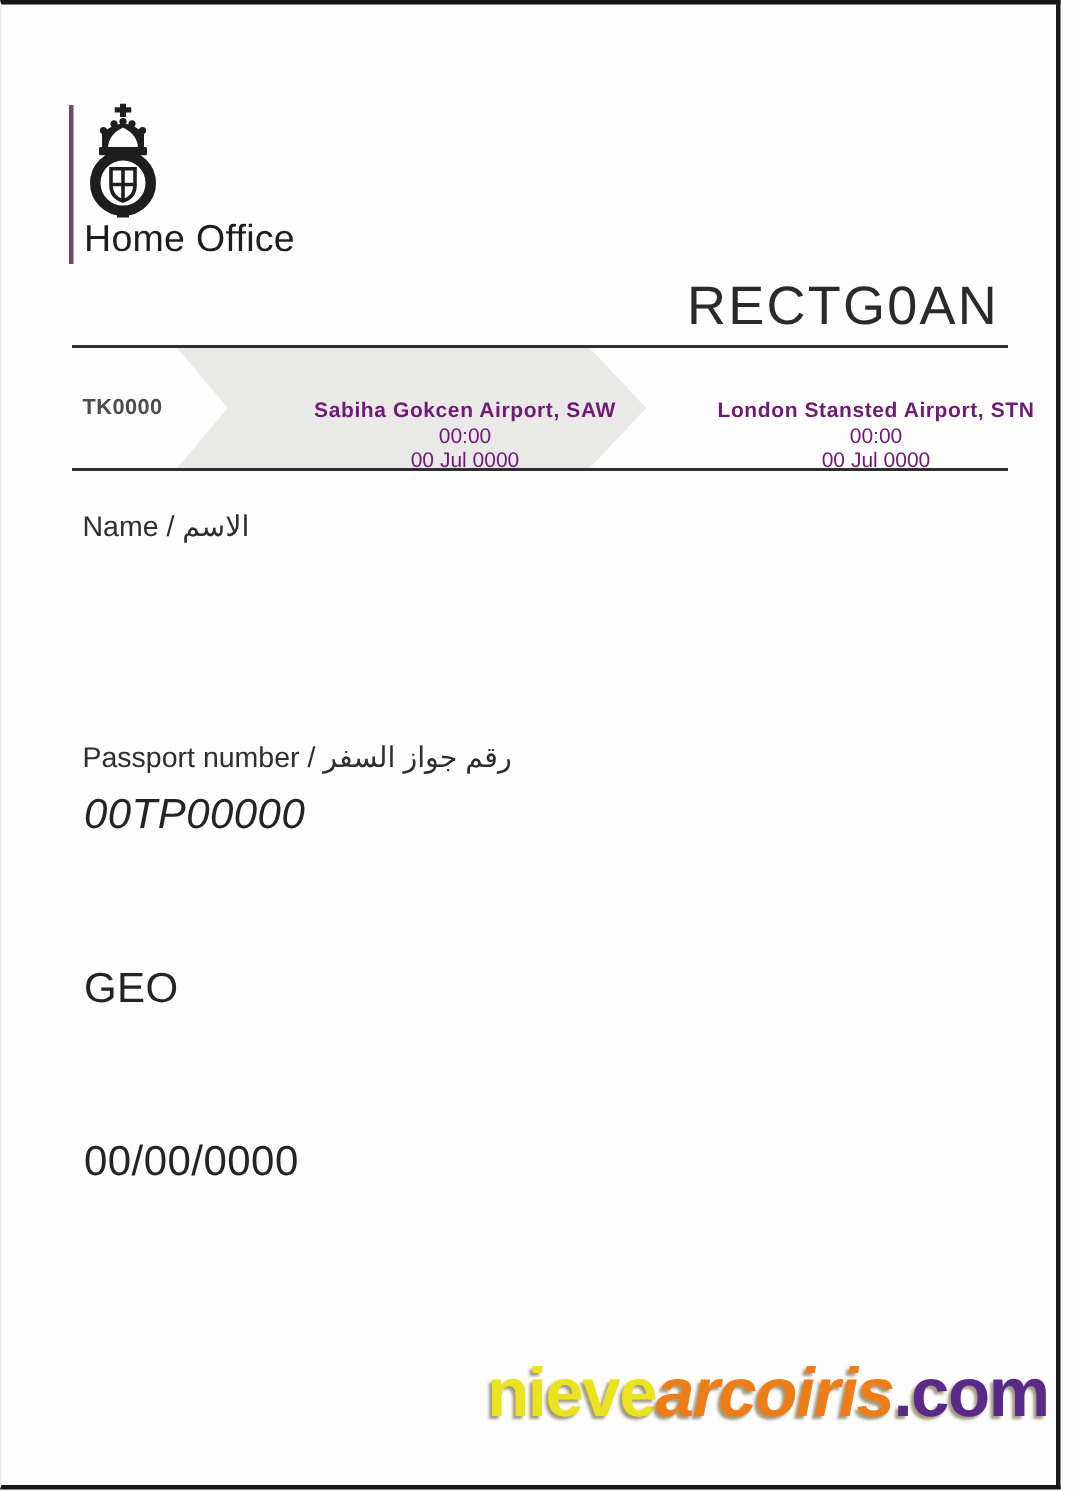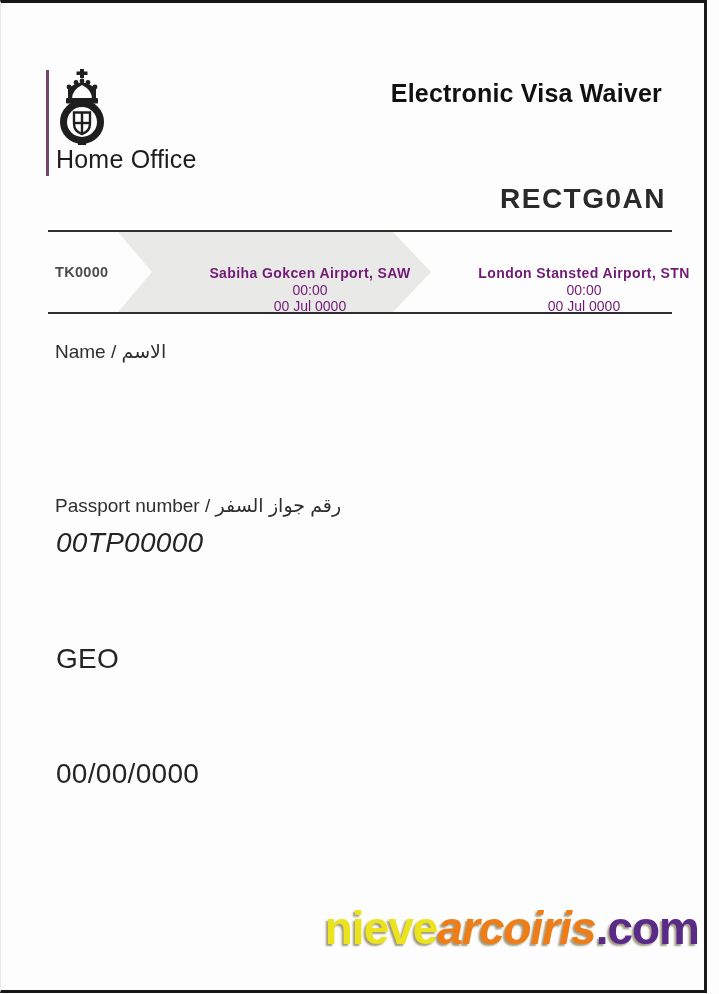--- a/index.html
+++ b/index.html
@@ -33,21 +33,21 @@
   .dept-name {
     position: absolute; left: 56px; top: 145px;
     font-size: 25px; font-weight: 400; color: #1d1d1d; letter-spacing: 0.2px;
   }
   .doc-title {
     position: absolute; right: 57px; top: 79px;
     font-size: 25px; font-weight: 700; color: #111; letter-spacing: 0.2px;
   }
   .ref-number {
     position: absolute; right: 53px; top: 183px;
-    font-size: 28px; font-weight: 700; color: #2a2a2a; letter-spacing: 1.5px;
+    font-size: 36px; font-weight: 400; color: #2a2a2a; letter-spacing: 1.5px;
   }
 
   
   .flight-band {
     position: absolute; left: 48px; top: 230px;
     width: 624px; height: 84px;
     border-top: 2px solid #2e2e2e;
     border-bottom: 2px solid #2e2e2e;
   }
   .flight-band svg.arrow { position: absolute; left: 0; top: 0; }
@@ -115,21 +115,20 @@
       <g fill="none" stroke="#1e1e1e" stroke-width="2.4">
         <path d="M17 43.5 h16 v11 q0 8 -8 10.5 q-8 -2.5 -8 -10.5 Z"></path>
         <line x1="25" y1="43.5" x2="25" y2="64.5"></line>
         <line x1="17" y1="54" x2="33" y2="54"></line>
       </g>
       <rect x="21" y="70" width="8" height="6" fill="#1e1e1e"></rect>
     </svg>
   </span>
 
   <div class="dept-name">Home Office</div>
-  <div class="doc-title">Electronic Visa Waiver</div>
   <div class="ref-number">RECTG0AN</div>
 
   <div class="flight-band">
     <svg class="arrow" width="624" height="80" viewBox="0 0 624 80">
       <polygon points="70,0 345,0 383,40 345,80 70,80 104,40" fill="#e9e9e8"></polygon>
     </svg>
     <div class="flight-number">TK0000</div>
 
     <div class="leg leg-departure">
       <div class="airport">Sabiha Gokcen Airport, SAW</div>

